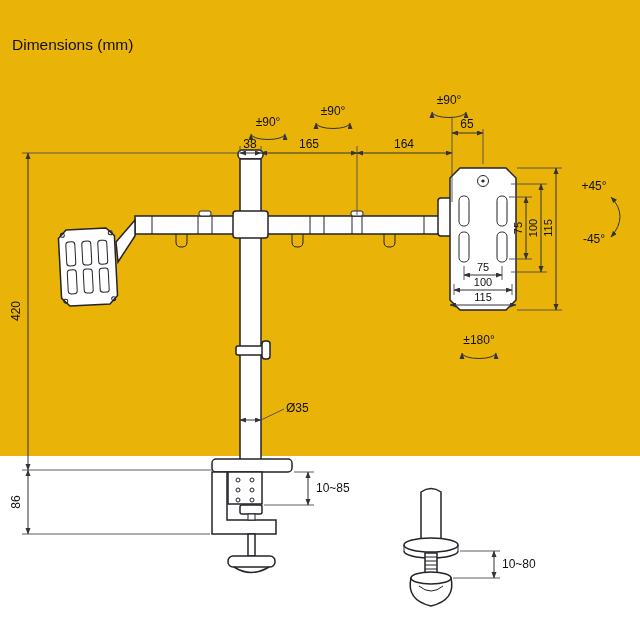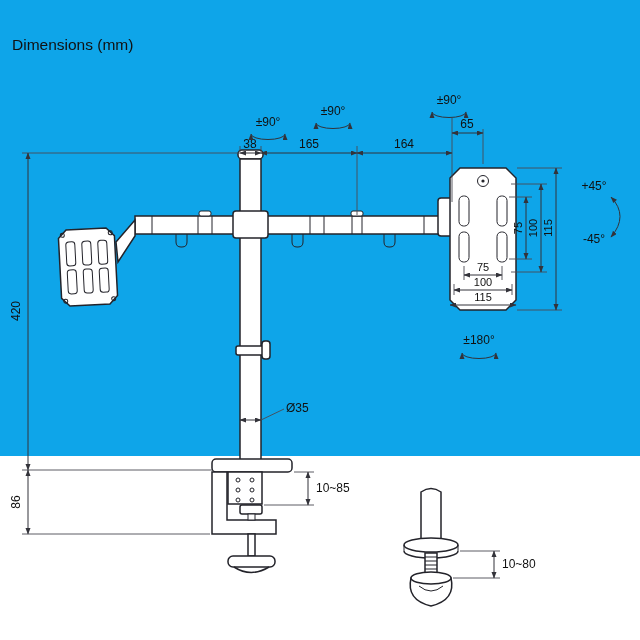--- a/index.html
+++ b/index.html
@@ -1,16 +1,16 @@
 <!DOCTYPE html>
 <html><head>
 <meta charset="utf-8">
 <style>
   html,body{margin:0;padding:0;background:#ffffff;width:640px;height:640px;overflow:hidden;}
-  #stage{position:relative;width:640px;height:456px;background:#0ea5e9;font-family:"Liberation Sans",sans-serif;}
+  #stage{position:relative;width:640px;height:456px;background:#eab308;font-family:"Liberation Sans",sans-serif;}
   #title{position:absolute;left:12px;top:36px;font-size:15.5px;color:#111;}
   svg{position:absolute;left:0;top:0;}
   .dw{stroke:#23232a;stroke-width:1.5;fill:#ffffff;}
   .dwn{stroke:#23232a;stroke-width:1.5;fill:none;}
   .thin{stroke:#23232a;stroke-width:1;fill:none;}
   .thinw{stroke:#23232a;stroke-width:1;fill:#ffffff;}
   .dl{stroke:#33333a;stroke-width:1;fill:none;}
   .xl{stroke:#4a4a52;stroke-width:0.9;fill:none;}
   .lbl{font-family:"Liberation Sans",sans-serif;font-size:12px;fill:#111;}
   .lbl-s{font-size:11px;}

